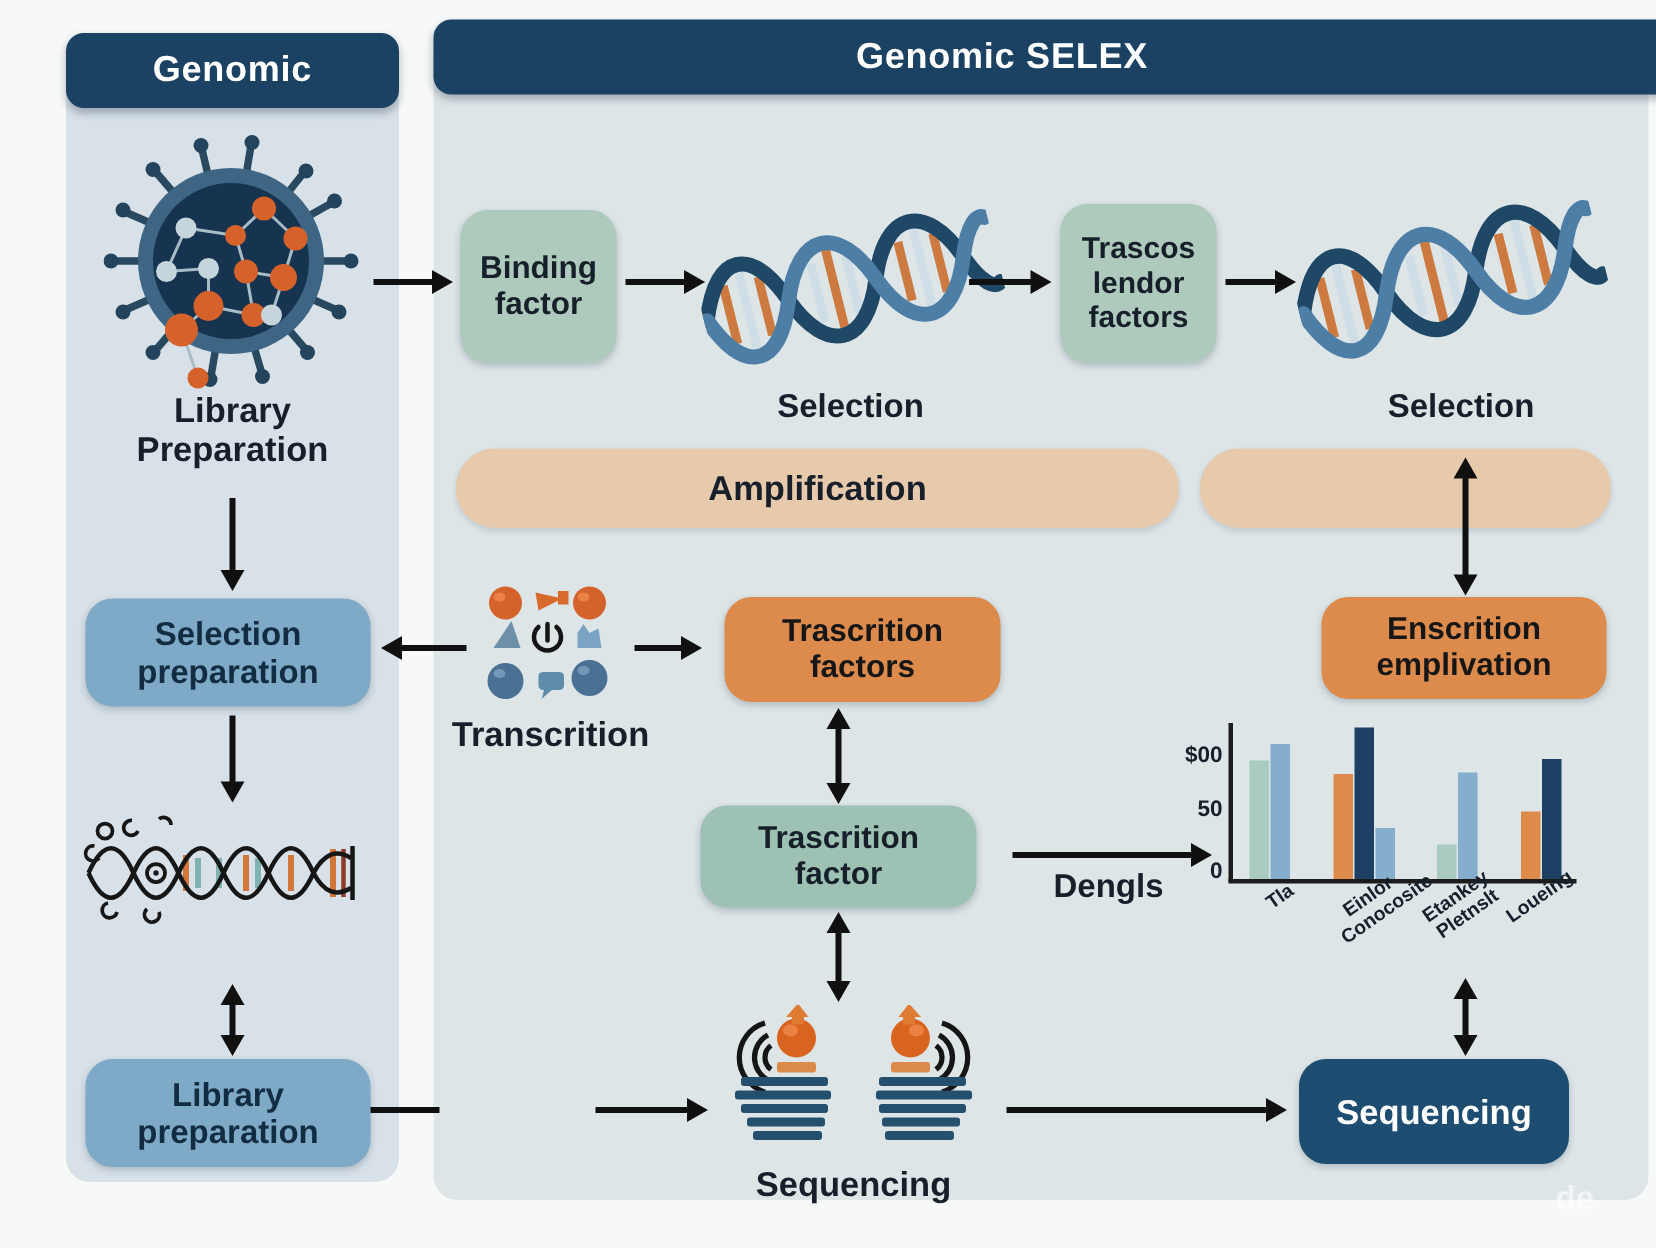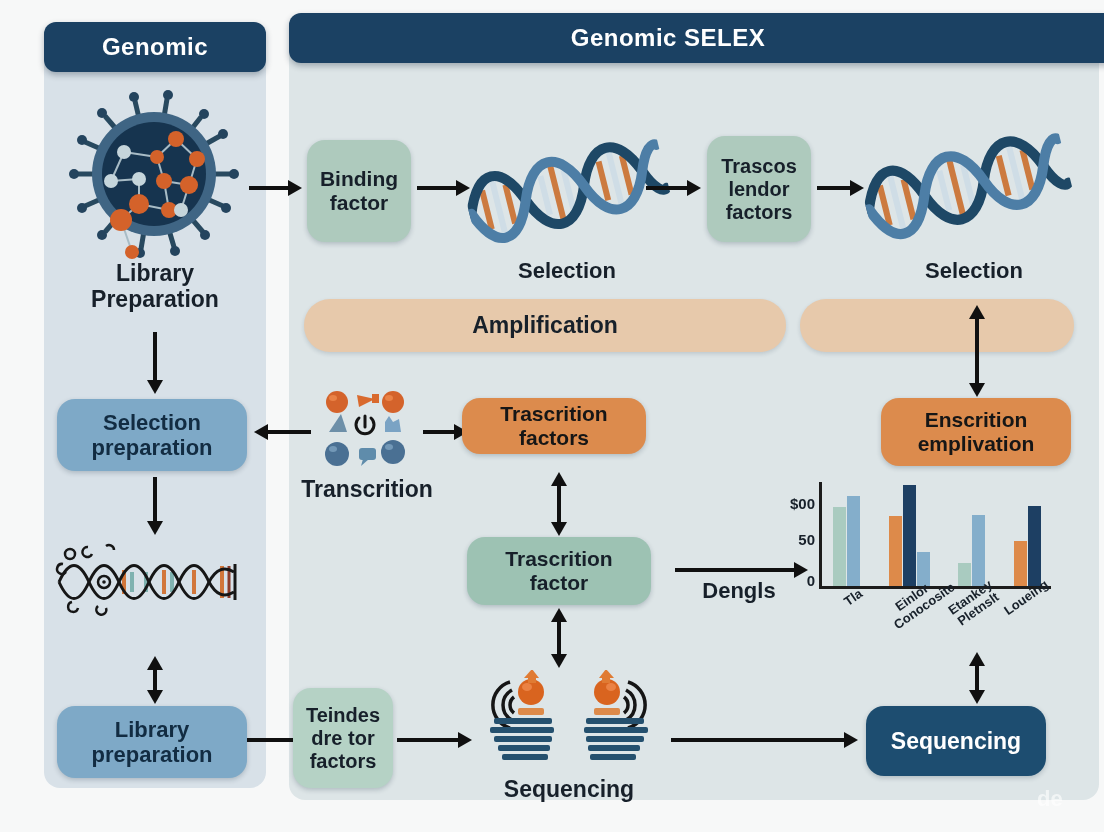--- a/index.html
+++ b/index.html
@@ -264,21 +264,21 @@
     <circle cx="76" cy="66" r="12" fill="#4a7093"></circle>
     <ellipse cx="72" cy="61" rx="4" ry="3" fill="#7da3c0" opacity=".8"></ellipse>
     <rect x="42" y="62" width="17" height="12" rx="3" fill="#5f8cab"></rect>
     <path d="M46,73 L52,73 L44,80 Z" fill="#5f8cab"></path>
   </svg>
   <div class="lbl" style="left:268px;top:476px;width:160px;font-size:23px">Transcrition</div>
 
   <div class="hline arr-l" style="left:248px;top:430px;width:44px"></div>
   <div class="hline arr-r" style="left:404px;top:430px;width:32px"></div>
 
-  <div class="box orange" style="left:443px;top:398px;width:184px;height:56px;font-size:21px">Trascrition factors</div>
+  <div class="box orange" style="left:464px;top:398px;width:184px;height:70px;font-size:21px">Trascrition factors</div>
 
   <div class="vline arr-u arr-d" style="left:538px;top:484px;height:40px"></div>
 
   <div class="box teal" style="left:448px;top:537px;width:184px;height:68px;font-size:21px">Trascrition factor</div>
 
   <div class="hline arr-r" style="left:656px;top:568px;width:120px"></div>
   <div class="lbl" style="left:660px;top:578px;width:120px;font-size:22px">Dengls</div>
 
   <div class="chart">
     <div class="ytick" style="top:17px">$00</div>
@@ -318,20 +318,19 @@
   <div class="box navy" style="left:847px;top:706px;width:180px;height:70px;font-size:23px">Sequencing</div>
 
   <div class="vline arr-u arr-d" style="left:538px;top:620px;height:36px"></div>
 
   <svg style="position:absolute;left:455px;top:670px" width="190" height="100" viewBox="0 0 190 100">
     <use href="#seqstack"></use>
     <use href="#seqstack" transform="translate(190,0) scale(-1,1)"></use>
   </svg>
   <div class="lbl" style="left:440px;top:776px;width:220px;font-size:23px">Sequencing</div>
 
-  <div class="box mint" style="left:274px;top:688px;width:100px;height:100px;font-size:20px">Teindes dre tor factors</div>
 
   <div class="hline" style="left:228px;top:738px;width:46px"></div>
   <div class="hline arr-r" style="left:378px;top:738px;width:62px"></div>
   <div class="hline arr-r" style="left:652px;top:738px;width:174px"></div>
 
   <div class="watermark">de</div>
 </div>
 
 </body></html>

